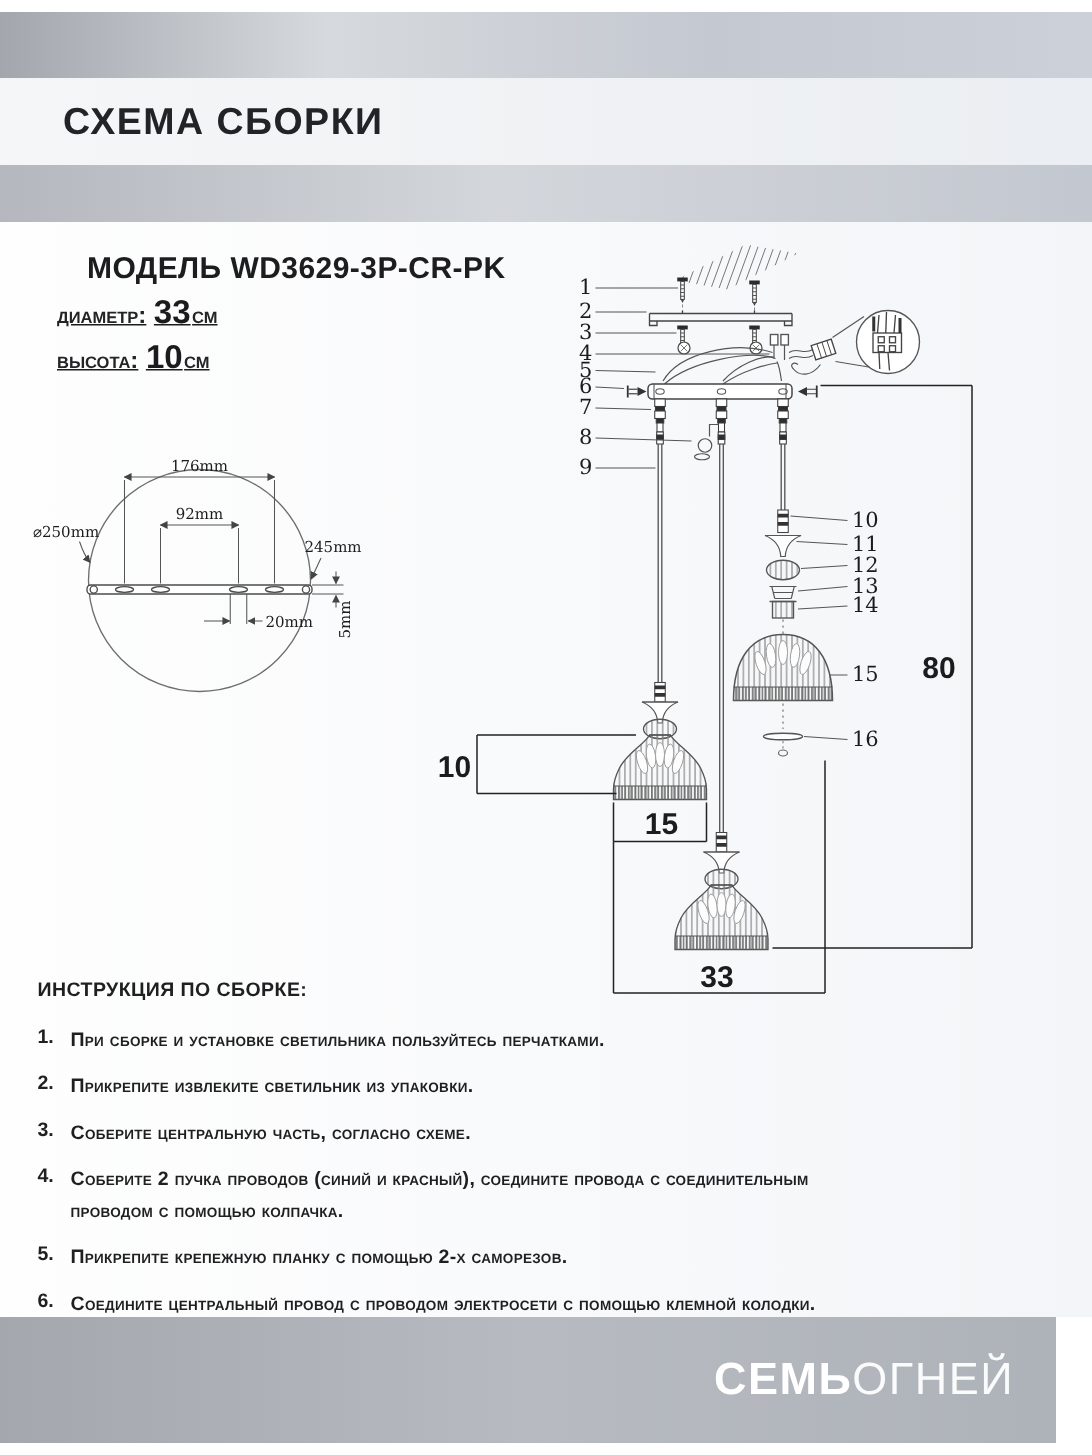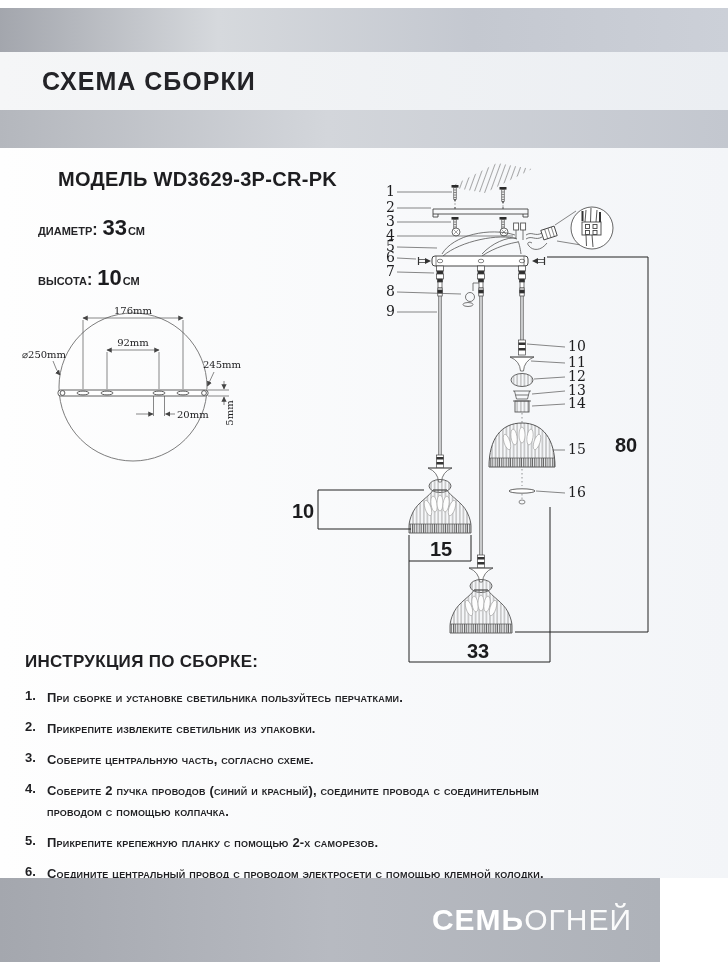--- a/index.html
+++ b/index.html
@@ -12,34 +12,34 @@
   .band{position:absolute;left:0;width:728px;}
   .band1{top:8px;height:44px;background:linear-gradient(90deg,#a3a6ad,#d6d9dd 30%,#c4c8d0 65%,#ccd0d8);}
   .title-band{position:absolute;top:52px;left:0;width:728px;height:58px;
     background:linear-gradient(90deg,#f5f6f7,#ebeef2);display:flex;align-items:center;}
   .page-title{margin:0 0 0 42px;font-size:25px;font-weight:700;letter-spacing:1px;color:#232327;}
   .band2{top:110px;height:38px;background:linear-gradient(90deg,#b4b7bd,#d3d6db 45%,#c3c7cf);}
   .content{position:absolute;top:148px;left:0;width:728px;height:730px;
     background:linear-gradient(90deg,#fefefe,#f3f5f8);}
   .model-block{position:absolute;left:38px;top:20px;color:#1d1d20;}
   .model-title{font-size:20px;font-weight:600;letter-spacing:.3px;white-space:nowrap;margin-left:20px;}
-  .spec-line{margin-top:24px;}
+  .spec-line{margin-top:4px;text-decoration:underline;}
   .spec-label,.spec-unit{font-variant:small-caps;font-size:16px;font-weight:600;color:#242427;}
   .spec-value{font-size:22px;font-weight:600;color:#1b1b1e;padding:0 1px 0 5px;}
   .plate-svg{position:absolute;left:20px;top:144px;}
   .main-svg{position:absolute;left:285px;top:7px;}
   .instructions{position:absolute;left:25px;top:504px;width:685px;color:#1f1f22;}
-  .instr-title{margin:0 0 16px 0;font-size:17px;font-weight:700;letter-spacing:.3px;}
+  .instr-title{margin:0 0 16px 0;font-size:13px;font-weight:700;letter-spacing:.3px;}
   .instr{display:flex;gap:5px;margin-bottom:11px;}
   .instr-num{min-width:17px;font-size:13px;font-weight:700;font-variant:small-caps;}
   .instr-text{font-size:13px;font-weight:600;font-variant:small-caps;letter-spacing:.2px;
     line-height:1.55;white-space:pre-line;}
   .footer{position:absolute;left:0;top:878px;width:660px;height:84px;
     background:linear-gradient(90deg,#a4a7ae,#b7bac1 50%,#aeb2b9);
-    display:flex;align-items:center;justify-content:flex-end;}
+    display:flex;align-items:center;justify-content:flex-end;padding-left:44px;}
   .brand{margin-right:28px;font-size:30px;color:#fff;letter-spacing:1px;}
   .brand-bold{font-weight:700;}
   .brand-light{font-weight:400;opacity:.95;}
   svg text{fill:#1c1c1e;}
   .dimtxt{font-family:"DejaVu Serif",serif;font-size:10px;}
   .callout{font-family:"DejaVu Serif",serif;font-size:14px;}
   .bigdim{font-family:"Liberation Sans",sans-serif;font-size:20px;font-weight:700;}
 </style>
 </head>
 <body>

